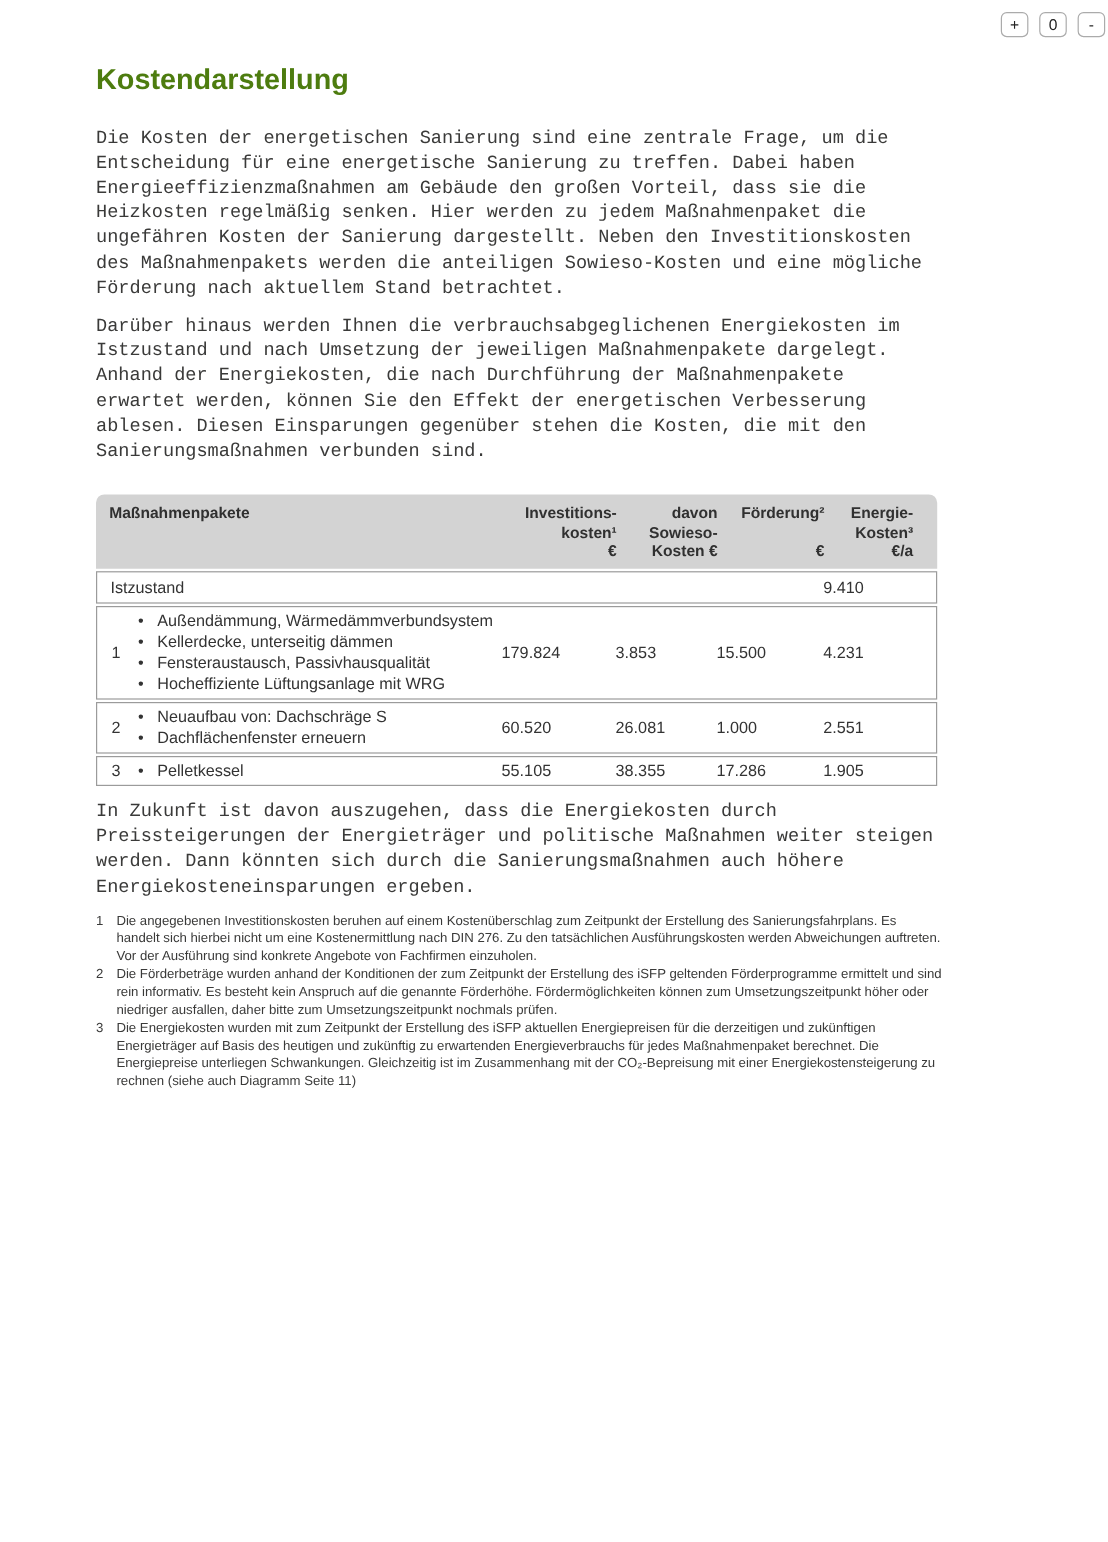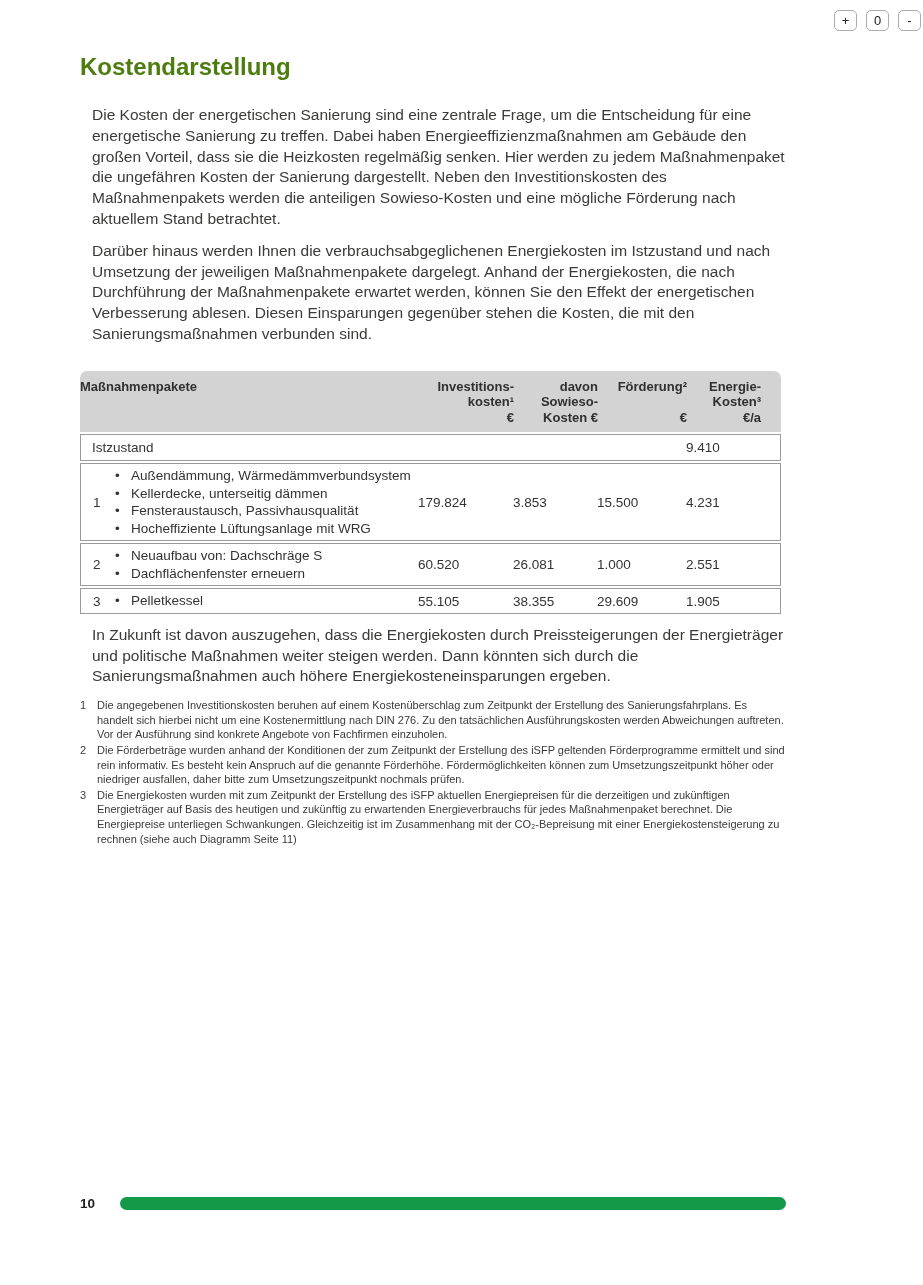--- a/index.html
+++ b/index.html
@@ -45,44 +45,45 @@
     width: 706px;
   }
   h1.doc-title {
     margin: 0 0 24px 0;
     font-size: 24px;
     line-height: 28px;
     font-weight: bold;
     color: #4d7c0f;
   }
   p.body-text {
-    margin: 0 0 11px 12px;
+    margin: 0 0 11px 0;
     font-size: 15.5px;
     line-height: 20.8px;
     color: #3a3a39;
+    font-family: Liberation Mono, monospace;
   }
   
   .cost-table { margin-top: 26px; width: 701px; }
   .tgrid {
     display: grid;
     grid-template-columns: 1fr 95px 84px 89px 94px;
     align-items: center;
   }
   .thead {
     background: #d3d3d3;
     border-radius: 7px 7px 0 0;
     padding: 8px 0 7px 0;
     align-items: start;
   }
   .thead .hcell {
     font-weight: bold;
     font-size: 13px;
     color: #303030;
   }
-  .hcell-label { }
+  .hcell-label { padding-left: 11px; }
   .hcell-num { text-align: right; }
   .hcell-num span { display: block; height: 15.5px; line-height: 15.5px; }
   .col-last { padding-right: 20px; }
   .trow {
     border: 1px solid #9b9b9b;
     margin-top: 2px;
     background: #fff;
     font-size: 13.5px;
     color: #333;
   }
@@ -235,21 +236,21 @@
         <div class="desc-cell">
           <div class="pkg-number">3</div>
           <div class="bullet-list">
             <div class="bullet-item">
                 <span>Pelletkessel</span>
               </div>
           </div>
         </div>
         <div class="cell-num">55.105</div>
         <div class="cell-num">38.355</div>
-        <div class="cell-num">29.609</div>
+        <div class="cell-num">17.286</div>
         <div class="cell-num col-last">1.905</div>
       </div>
 
     </div>
 
     <p class="body-text" style="margin-top:11px;">In Zukunft ist davon auszugehen, dass die Energiekosten durch Preissteigerungen der Energieträger und politische Maßnahmen weiter steigen werden. Dann könnten sich durch die Sanierungsmaßnahmen auch höhere Energiekosteneinsparungen ergeben.</p>
 
     <div class="footnotes">
       <div class="footnote">
         <div>1</div>
@@ -260,18 +261,14 @@
         <div>Die Förderbeträge wurden anhand der Konditionen der zum Zeitpunkt der Erstellung des iSFP geltenden Förderprogramme ermittelt und sind rein informativ. Es besteht kein Anspruch auf die genannte Förderhöhe. Fördermöglichkeiten können zum Umsetzungszeitpunkt höher oder niedriger ausfallen, daher bitte zum Umsetzungszeitpunkt nochmals prüfen.</div>
       </div>
       <div class="footnote">
         <div>3</div>
         <div>Die Energiekosten wurden mit zum Zeitpunkt der Erstellung des iSFP aktuellen Energiepreisen für die derzeitigen und zukünftigen Energieträger auf Basis des heutigen und zukünftig zu erwartenden Energieverbrauchs für jedes Maßnahmenpaket berechnet. Die Energiepreise unterliegen Schwankungen. Gleichzeitig ist im Zusammenhang mit der CO₂-Bepreisung mit einer Energiekostensteigerung zu rechnen (siehe auch Diagramm Seite 11)</div>
       </div>
     </div>
 
   </div>
 
-  <div class="footer">
-    <div class="page-number">10</div>
-    <div class="footer-bar"></div>
-  </div>
 
 </div>
 
 </body></html>

